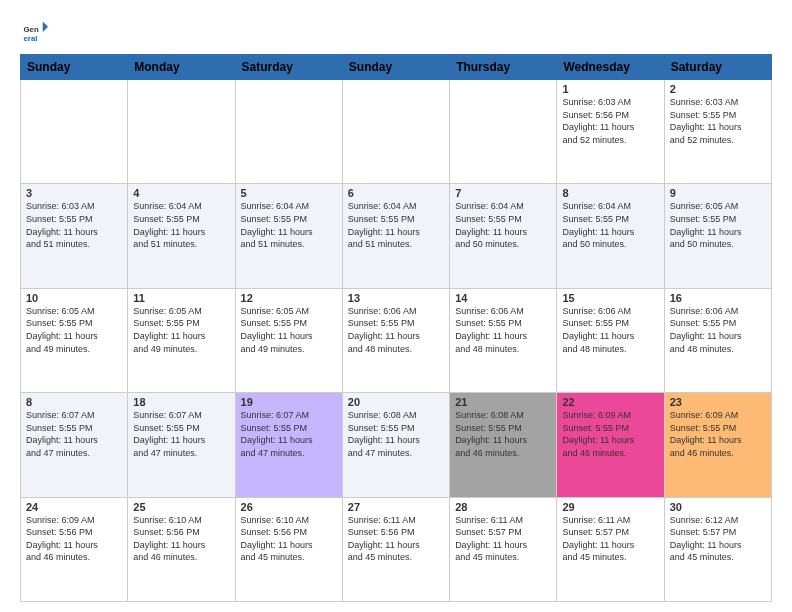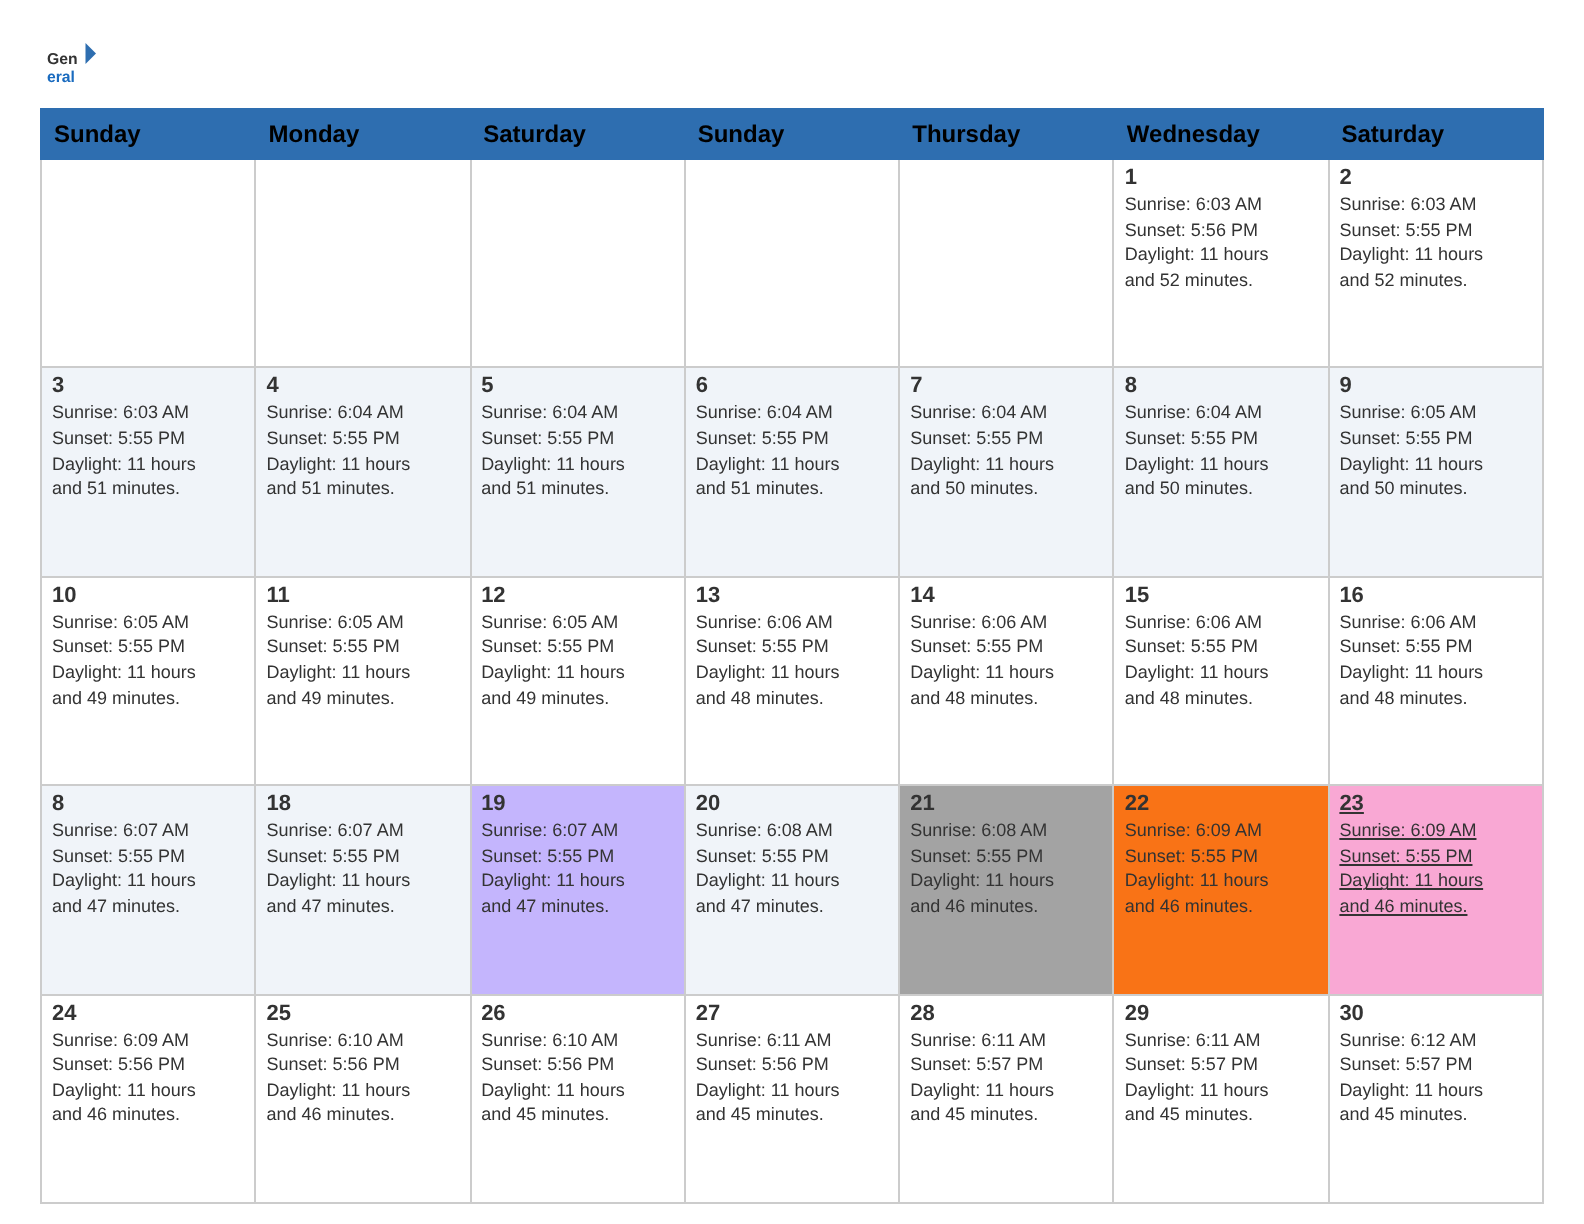--- a/index.html
+++ b/index.html
@@ -284,28 +284,28 @@
 Daylight: 11 hours
 and 47 minutes.</div>
           </td>
           <td style="background: #a3a3a3;">
             <span class="day-num">21</span>
             <div class="day-info" style="white-space: pre-line;">Sunrise: 6:08 AM
 Sunset: 5:55 PM
 Daylight: 11 hours
 and 46 minutes.</div>
           </td>
-          <td style="background: #f97316;">
+          <td style="background: #ec4899;">
             <span class="day-num">22</span>
             <div class="day-info" style="white-space: pre-line;">Sunrise: 6:09 AM
 Sunset: 5:55 PM
 Daylight: 11 hours
 and 46 minutes.</div>
           </td>
-          <td style="background: #f9a8d4; text-decoration: underline;">
+          <td style="background: #fdba74;">
             <span class="day-num">23</span>
             <div class="day-info" style="white-space: pre-line;">Sunrise: 6:09 AM
 Sunset: 5:55 PM
 Daylight: 11 hours
 and 46 minutes.</div>
           </td>
         </tr>
         <tr>
           <td>
             <span class="day-num">24</span>

